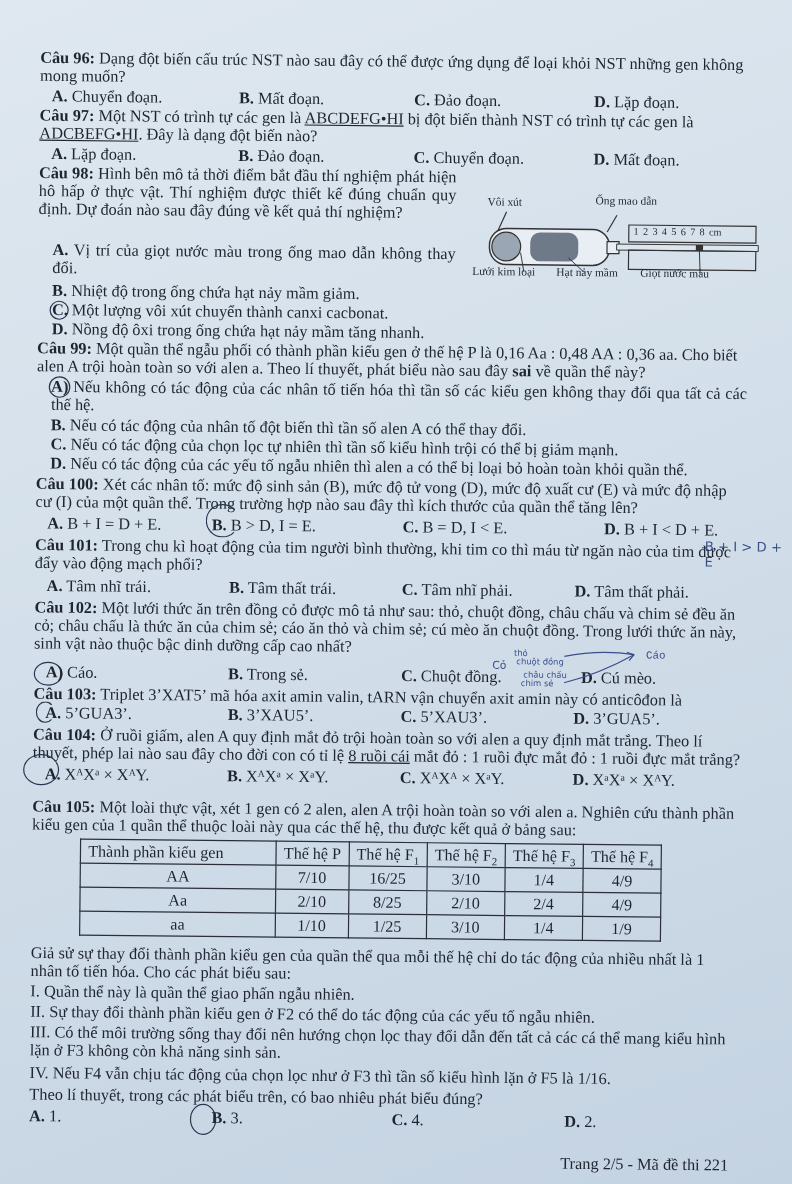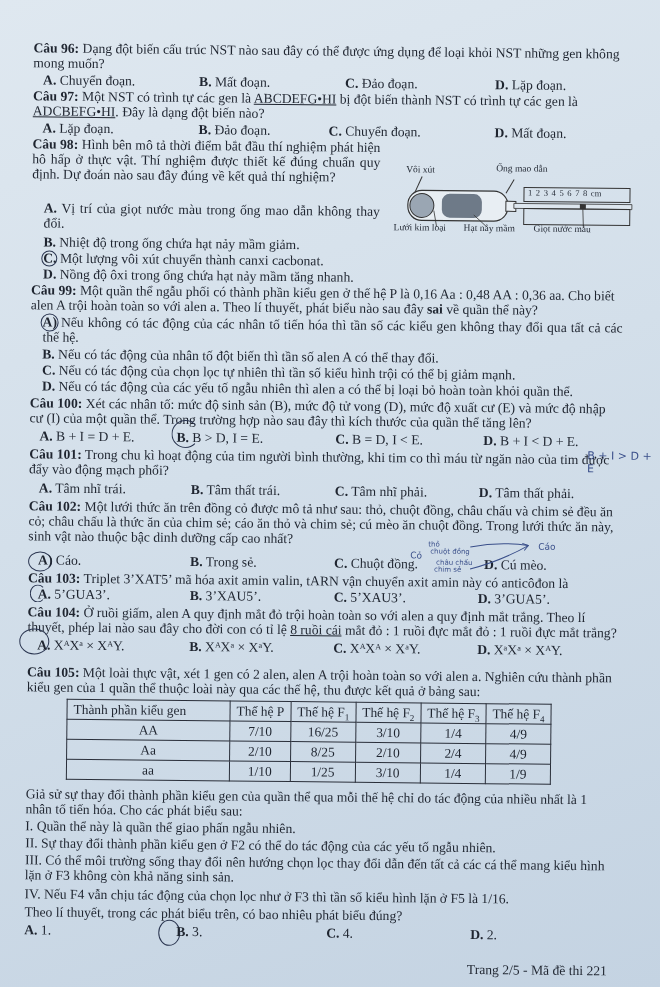--- a/index.html
+++ b/index.html
@@ -50,21 +50,21 @@
   <div class="q" style="top:88px;">
     <b class="qn">Câu 97:</b>
     <span>Một NST có trình tự các gen là</span>
     <span class="u">ABCDEFG•HI</span>
     <span>bị đột biến thành NST có trình tự các gen là</span>
     <span class="u">ADCBEFG•HI</span><span>. Đây là dạng đột biến nào?</span>
   </div>
   <div class="opt-row" style="top:120px;">
     <span style="left:0"><b>A.</b> <span style="position:static">Lặp đoạn.</span></span>
     <span style="left:156px"><b>B.</b> <span style="position:static">Đảo đoạn.</span></span>
-    <span style="left:286px"><b>C.</b> <span style="position:static">Chuyển đoạn.</span></span>
+    <span style="left:302px"><b>C.</b> <span style="position:static">Chuyển đoạn.</span></span>
     <span style="left:452px"><b>D.</b> <span style="position:static">Mất đoạn.</span></span>
   </div>
 
   <div class="q" style="top:136px; width:348px; text-align:justify;">
     <b class="qn">Câu 98:</b>
     <span>Hình bên mô tả thời điểm bắt đầu thí nghiệm phát hiện hô hấp ở thực vật. Thí nghiệm được thiết kế đúng chuẩn quy định. Dự đoán nào sau đây đúng về kết quả thí nghiệm?</span>
   </div>
   <div class="optline" style="top:200px; width:336px; text-align:justify;">
     <b>A.</b> <span>Vị trí của giọt nước màu trong ống mao dẫn không thay đổi.</span>
   </div>
@@ -126,21 +126,21 @@
   </div>
 
   <div class="q" style="top:395px;">
     <b class="qn">Câu 100:</b>
     <span>Xét các nhân tố: mức độ sinh sản (B), mức độ tử vong (D), mức độ xuất cư (E) và mức độ nhập cư (I) của một quần thể. Trong trường hợp nào sau đây thì kích thước của quần thể tăng lên?</span>
   </div>
   <div class="opt-row" style="top:428px;">
     <span style="left:0"><b>A.</b> <span style="position:static">B + I = D + E.</span></span>
     <span style="left:137px"><b>B.</b> <span style="position:static">B &gt; D, I = E.</span></span>
     <span style="left:296px"><b>C.</b> <span style="position:static">B = D, I &lt; E.</span></span>
-    <span style="left:444px"><b>D.</b> <span style="position:static">B + I &lt; D + E.</span></span>
+    <span style="left:464px"><b>D.</b> <span style="position:static">B + I &lt; D + E.</span></span>
   </div>
   <div class="circle" style="left:176px; top:418px; width:26px; height:26px; border-right-color:transparent;"></div>
   <div class="hand" style="left:592px; top:443px; font-size:11px;">B + I &gt; D + E</div>
 
   <div class="q" style="top:446px;">
     <b class="qn">Câu 101:</b>
     <span>Trong chu kì hoạt động của tim người bình thường, khi tim co thì máu từ ngăn nào của tim được đẩy vào động mạch phổi?</span>
   </div>
   <div class="opt-row" style="top:480px;">
     <span style="left:0"><b>A.</b> <span style="position:static">Tâm nhĩ trái.</span></span>
@@ -159,21 +159,21 @@
     <span style="left:152px"><b>B.</b> <span style="position:static">Trong sẻ.</span></span>
     <span style="left:296px"><b>C.</b> <span style="position:static">Chuột đồng.</span></span>
     <span style="left:446px"><b>D.</b> <span style="position:static">Cú mèo.</span></span>
   </div>
   <div class="hand" style="left:416px; top:536px; width:140px; height:32px;">
     <span style="position:absolute; left:0; top:10px;">Cỏ</span>
     <span style="position:absolute; left:18px; top:0; font-size:7px;">thỏ</span>
     <span style="position:absolute; left:20px; top:7px; font-size:7px;">chuột đồng</span>
     <span style="position:absolute; left:26px; top:18px; font-size:7px;">châu chấu</span>
     <span style="position:absolute; left:24px; top:25px; font-size:7px;">chim sẻ</span>
-    <span style="position:absolute; left:128px; top:0;">Cáo</span>
+    <span style="position:absolute; left:128px; top:0;font-family:Liberation Mono, monospace;">Cáo</span>
     <svg width="130" height="30" style="position:absolute; left:0; top:0;">
       <path d="M60 6 Q90 0 118 4" stroke="#3a4f8a" fill="none" stroke-width="1"></path>
       <path d="M60 28 Q90 20 118 4" stroke="#3a4f8a" fill="none" stroke-width="1"></path>
       <path d="M112 2 L118 4 L114 9" stroke="#3a4f8a" fill="none" stroke-width="1"></path>
     </svg>
   </div>
 
   <div class="q" style="top:570px;">
     <b class="qn">Câu 103:</b>
     <span>Triplet 3’XAT5’ mã hóa axit amin valin, tARN vận chuyển axit amin này có anticôđon là</span>

